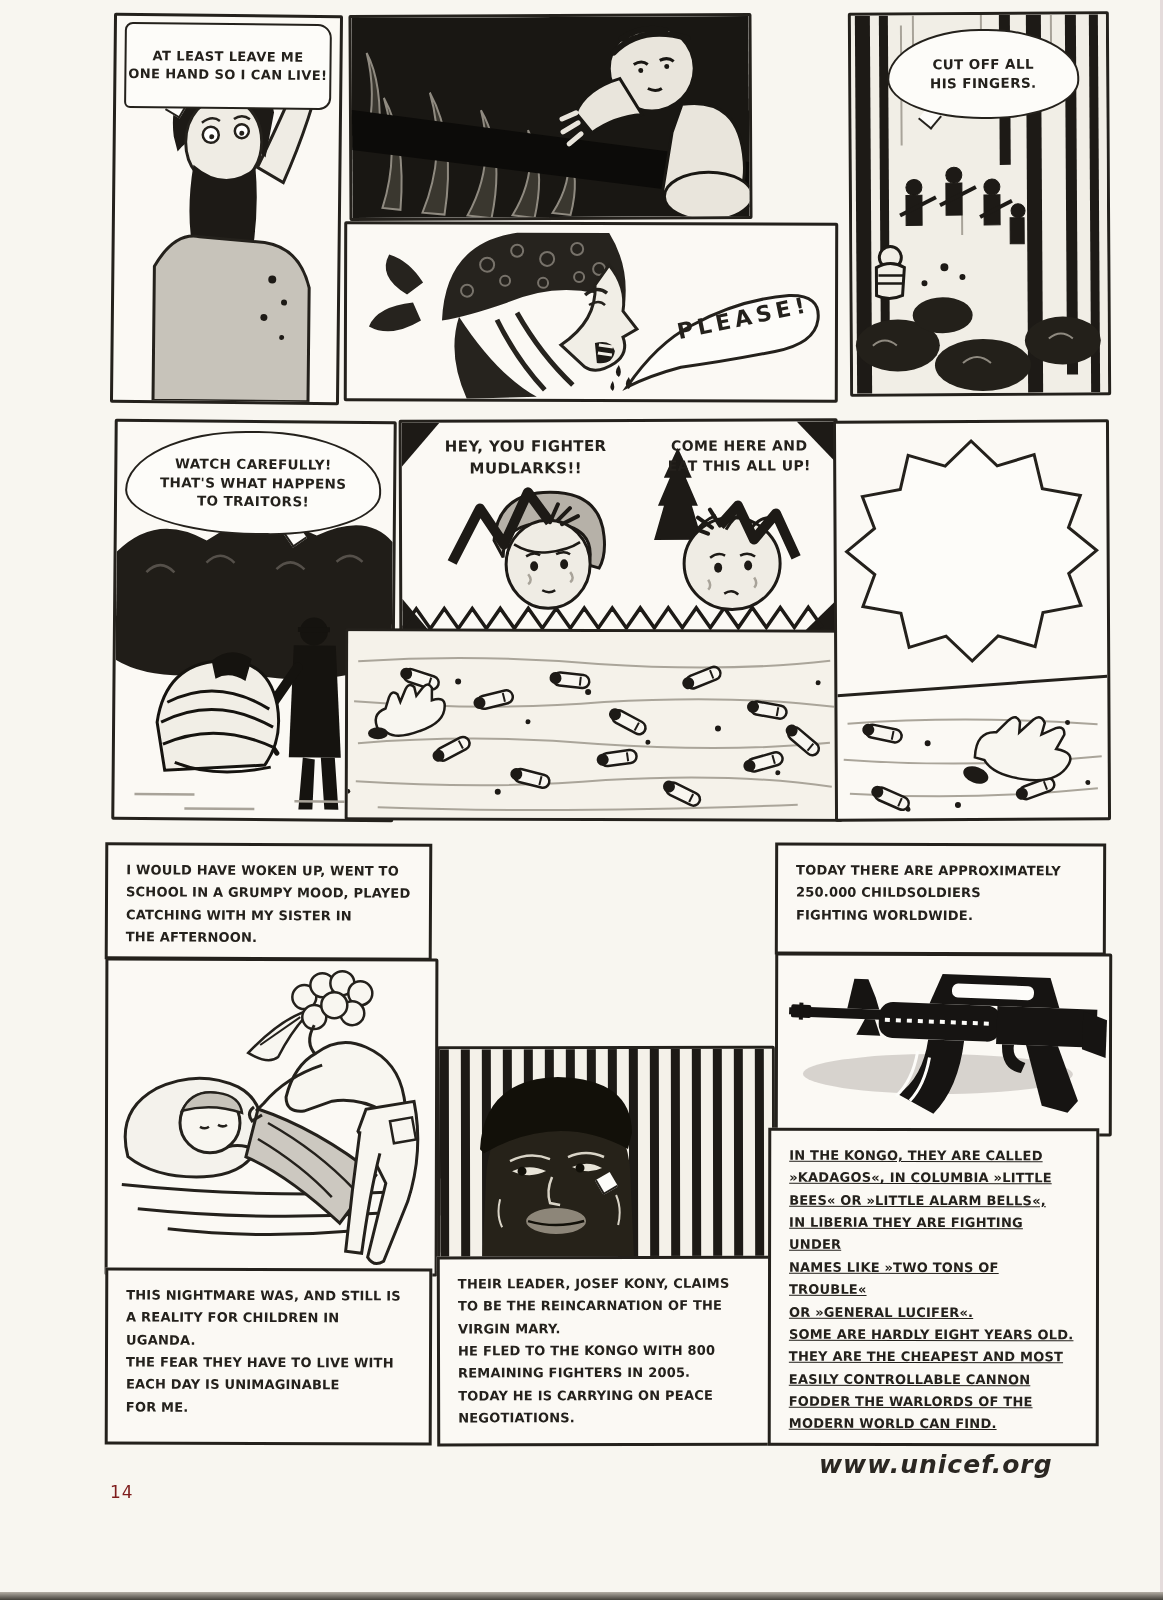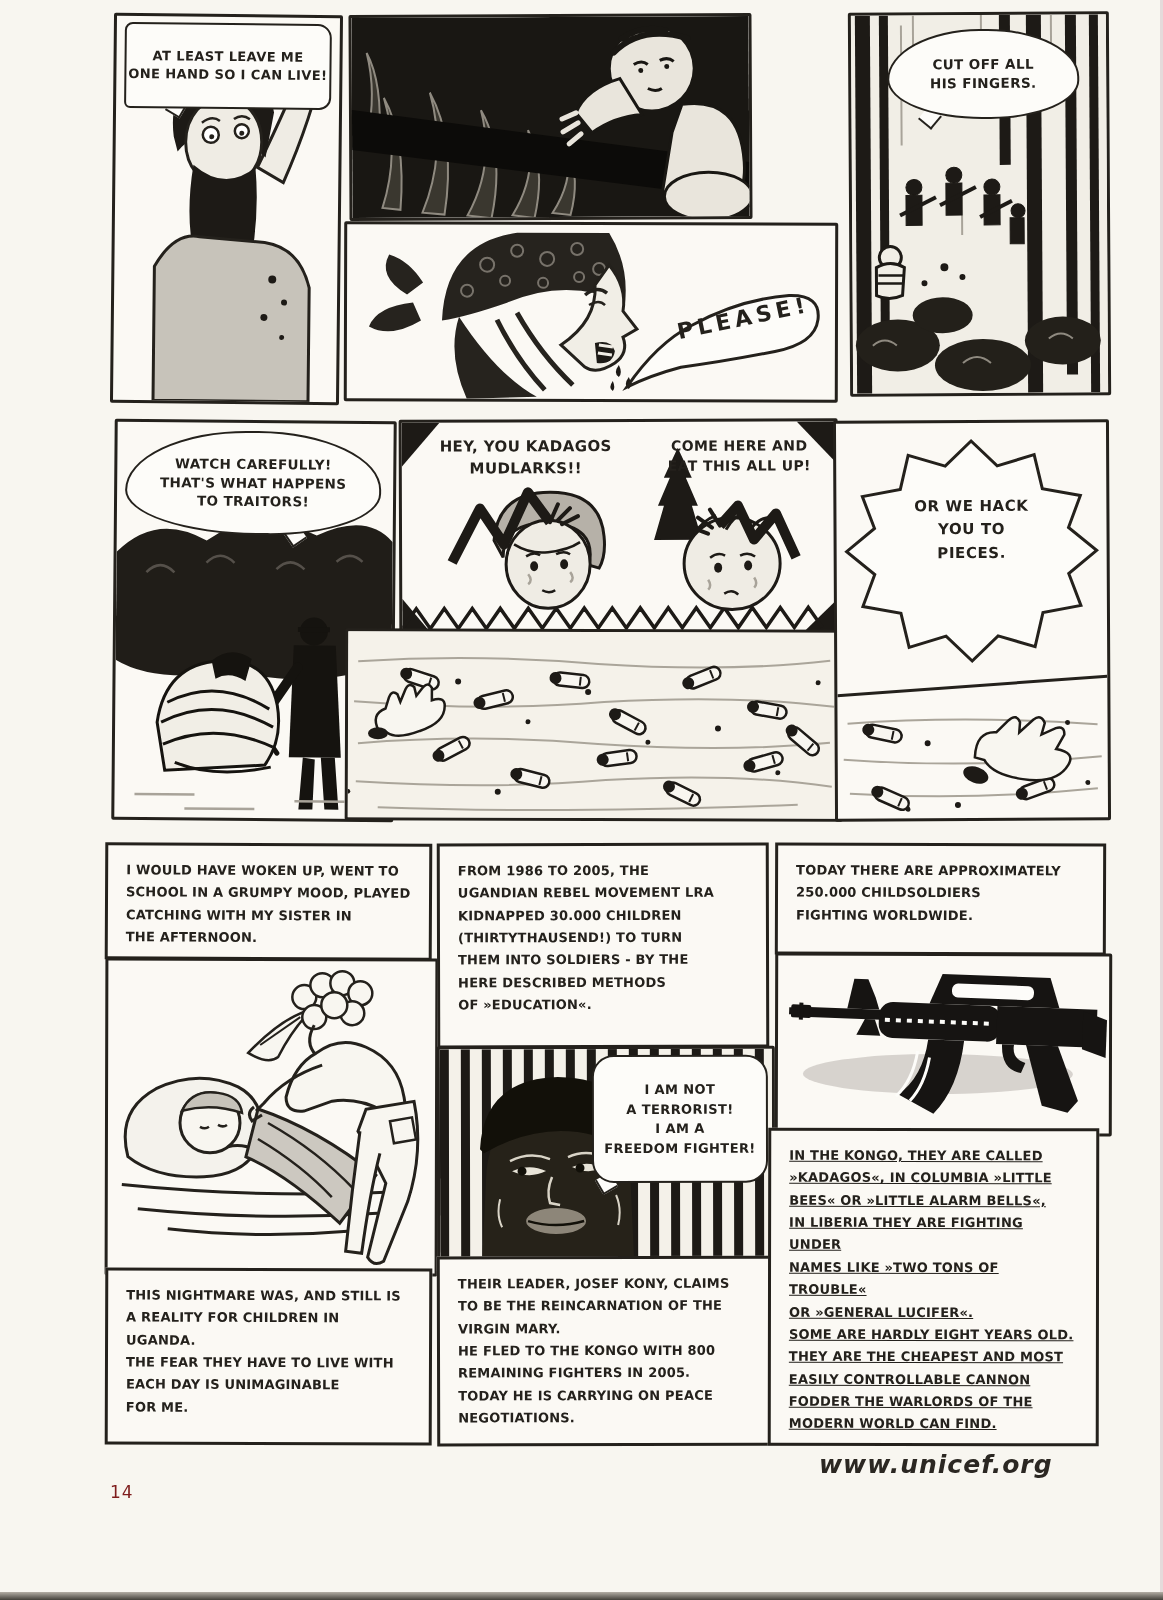--- a/index.html
+++ b/index.html
@@ -231,21 +231,21 @@
 
       <ellipse cx="330" cy="142" rx="48" ry="46" fill="#efece4" stroke="#1d1a16" stroke-width="3"></ellipse>
       <path d="M292,112 q10,-14 22,-18 m10,14 q8,-14 18,-16 m8,14 q8,-10 18,-10" stroke="#1d1a16" stroke-width="3" fill="none"></path>
       <ellipse cx="316" cy="146" rx="4" ry="5" fill="#1d1a16"></ellipse>
         <ellipse cx="346" cy="144" rx="4" ry="5" fill="#1d1a16"></ellipse>
       <path d="M308,136 q8,-6 15,-2 M338,134 q8,-4 15,1 M322,172 q8,-5 14,1" stroke="#1d1a16" stroke-width="2.5" fill="none"></path>
       <path d="M306,158 q4,6 0,10 M352,156 q4,6 0,10" stroke="#a8a399" stroke-width="2.5" fill="none"></path>
       <path d="M394,136 L374,92 L352,118 L336,84 L318,104" stroke="#1d1a16" stroke-width="10" fill="none" stroke-linejoin="round"></path>
       <path d="M318,104 l-10,-16 m2,18 l-14,-10 m10,16 l-16,-6" stroke="#1d1a16" stroke-width="4" fill="none" stroke-linecap="round"></path>
     </svg>
-    <div class="plain-text" style="left:24px;top:14px;width:200px;font-size:15px;"><span>HEY, YOU KADAGOS
+    <div class="plain-text" style="left:24px;top:14px;width:200px;font-size:15px;"><span>HEY, YOU FIGHTER
 MUDLARKS!!</span></div>
     <div class="plain-text" style="right:8px;top:14px;width:175px;font-size:14px;"><span>COME HERE AND
 EAT THIS ALL UP!</span></div>
   </div>
 
   <div class="panel" style="left:345px;top:629px;width:492px;height:186px;transform:rotate(.2deg);">
     <svg viewBox="0 0 492 186">
       <rect width="492" height="186" fill="#f5f2ea"></rect>
       <defs>
         <g id="fng">
@@ -302,23 +302,20 @@
       <path d="M140,346 q-6,-26 14,-30 l8,-14 q6,-10 12,-2 l2,10 10,-16 q6,-8 12,0 l0,12 12,-10 q8,-5 10,4 l-4,16 q20,-2 16,12 q-6,22 -40,26 q-30,4 -42,-8 Z" fill="#f8f6f0" stroke="#1d1a16" stroke-width="2.5" transform="rotate(16 180 330)"></path>
       <ellipse cx="138" cy="352" rx="13" ry="8" fill="#1d1a16" transform="rotate(20 138 352)"></ellipse>
       <g fill="#1d1a16">
         <circle cx="90" cy="320" r="3"></circle>
           <circle cx="230" cy="300" r="2.5"></circle>
           <circle cx="120" cy="382" r="3"></circle>
         <circle cx="250" cy="360" r="2.5"></circle>
           <circle cx="70" cy="386" r="2.5"></circle>
       </g>
     </svg>
-    <div class="burst-text" style="left:40px;top:72px;width:190px;"><span>OR WE HACK
-YOU TO
-PIECES.</span></div>
   </div>
 
   <div class="capbox" style="left:105px;top:843px;width:327px;height:117px;transform:rotate(.3deg);">I WOULD HAVE WOKEN UP, WENT TO
 SCHOOL IN A GRUMPY MOOD, PLAYED
 CATCHING WITH MY SISTER IN
 THE AFTERNOON.</div>
 
   <div class="panel" style="left:105px;top:958px;width:327px;height:312px;transform:rotate(.15deg);border-width:3px;">
     <svg viewBox="0 0 327 312">
 
@@ -360,27 +357,20 @@
       <path d="M252,170 q-8,60 -14,120 l16,2 q8,-60 18,-100" fill="#f8f6f0" stroke="#24211c" stroke-width="3"></path>
     </svg>
   </div>
 
   <div class="capbox" style="left:105px;top:1268px;width:327px;height:177px;transform:rotate(.2deg);">THIS NIGHTMARE WAS, AND STILL IS
 A REALITY FOR CHILDREN IN UGANDA.
 THE FEAR THEY HAVE TO LIVE WITH
 EACH DAY IS UNIMAGINABLE
 FOR ME.</div>
 
-  <div class="capbox" style="left:437px;top:843px;width:332px;height:205px;transform:rotate(-.15deg);">FROM 1986 TO 2005, THE
-UGANDIAN REBEL MOVEMENT LRA
-KIDNAPPED 30.000 CHILDREN
-(THIRTYTHAUSEND!) TO TURN
-THEM INTO SOLDIERS - BY THE
-HERE DESCRIBED METHODS
-OF »EDUCATION«.</div>
 
   <div class="panel" style="left:437px;top:1046px;width:332px;height:212px;transform:rotate(-.1deg);border-width:3px;">
     <svg viewBox="0 0 332 212">
       <rect width="332" height="212" fill="#f4f1e9"></rect>
       <defs>
         <pattern id="stripes" width="21" height="10" patternUnits="userSpaceOnUse">
           <rect width="9" height="10" fill="#1d1a16"></rect>
         </pattern>
       </defs>
       <rect width="332" height="212" fill="url(#stripes)"></rect>
@@ -391,24 +381,20 @@
         <path d="M70,112 q20,-10 40,-2 M128,108 q18,-8 36,0"></path>
       </g>
       <path d="M72,122 q18,-8 34,0 q-16,8 -34,0 Z M132,118 q16,-7 30,1 q-14,7 -30,-1 Z" fill="#e8e4d8"></path>
       <circle cx="82" cy="122" r="4.5" fill="#121009"></circle>
         <circle cx="140" cy="119" r="4.5" fill="#121009"></circle>
       <path d="M112,128 q-6,14 -2,26 l10,2" stroke="#d9d4c7" stroke-width="2.5" fill="none"></path>
       <ellipse cx="116" cy="172" rx="30" ry="13" fill="#8d8679"></ellipse>
       <path d="M88,172 q28,8 56,0" stroke="#121009" stroke-width="2.5" fill="none"></path>
       <path d="M60,150 q-4,16 2,28 M176,146 q6,14 2,30" stroke="#d9d4c7" stroke-width="2" fill="none"></path>
     </svg>
-    <div class="bubble" style="left:152px;top:6px;right:4px;height:124px;border-radius:22px;font-size:13px;line-height:1.5;"><span>I AM NOT
-A TERRORIST!
-I AM A
-FREEDOM FIGHTER!</span></div>
     <div class="tail" style="left:158px;top:126px;transform:rotate(60deg);"></div>
   </div>
 
   <div class="capbox" style="left:437px;top:1256px;width:384px;height:190px;transform:rotate(-.15deg);">THEIR LEADER, JOSEF KONY, CLAIMS
 TO BE THE REINCARNATION OF THE
 VIRGIN MARY.
 HE FLED TO THE KONGO WITH 800
 REMAINING FIGHTERS IN 2005.
 TODAY HE IS CARRYING ON PEACE
 NEGOTIATIONS.</div>

